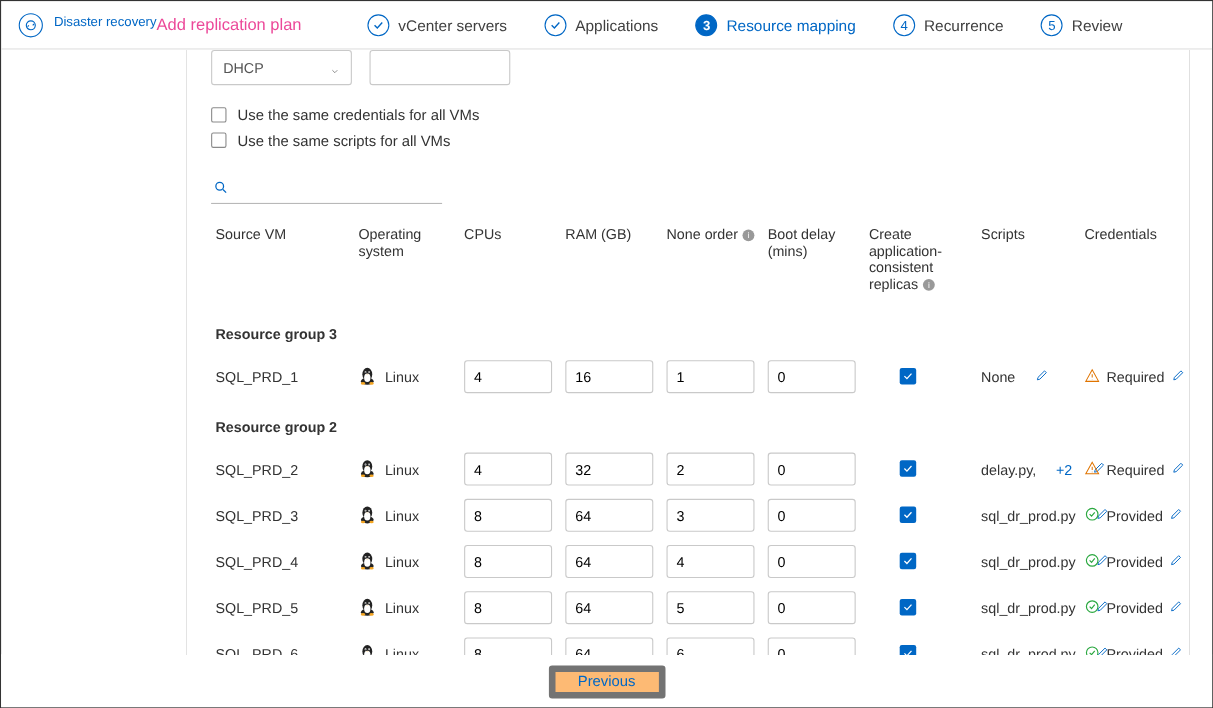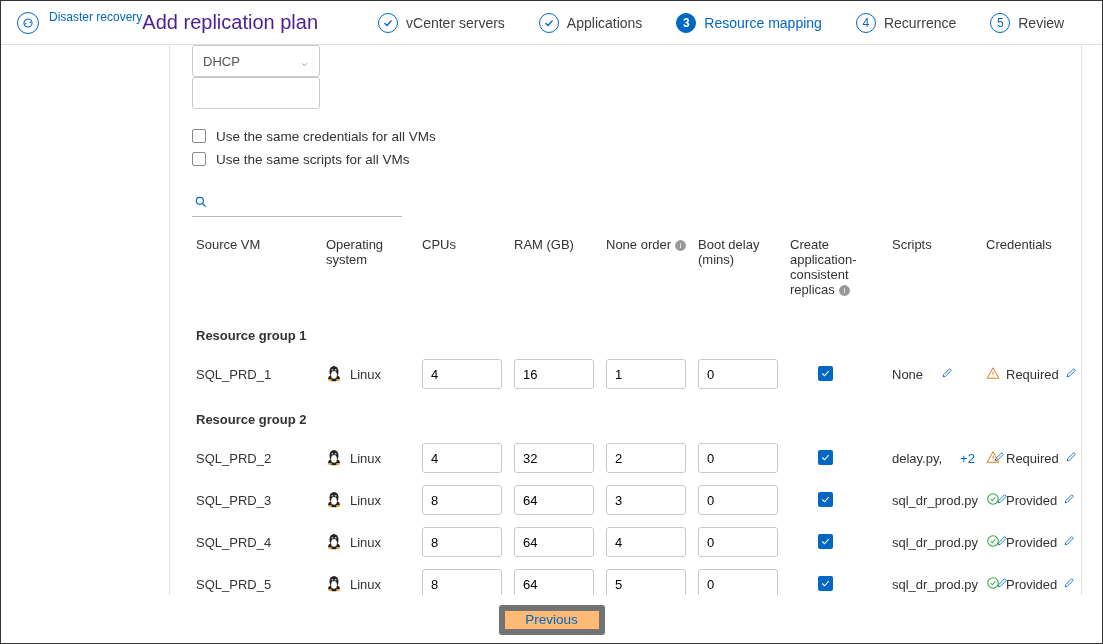--- a/index.html
+++ b/index.html
@@ -5,33 +5,33 @@
 * { box-sizing: border-box; margin: 0; padding: 0; }
 body { font-family: -apple-system, BlinkMacSystemFont, "Segoe UI", Arial, sans-serif; font-size: 13px; color: #404040; background: #fff; }
 .frame { width: 1103px; height: 644px; border: 1px solid #333; position: relative; overflow: hidden; }
 
 
 .topbar { display: flex; align-items: center; border-bottom: 1px solid #e0e0e0; padding: 6px 16px; height: 44px; }
 .crumb-icon { width: 22px; height: 22px; border: 1.5px solid #0067c5; border-radius: 50%; display: flex; align-items: center; justify-content: center; margin-right: 10px; }
 .crumb-icon svg { width: 14px; height: 14px; stroke: #0067c5; fill: none; stroke-width: 1.8; }
 .crumb-text { display: flex; flex-direction: row; line-height: 1.15; margin-right: 60px; }
 .crumb-top { color: #0067c5; font-size: 12px; }
-.crumb-bottom { color: #4c1d95; font-size: 20px; }
+.crumb-bottom { color: #ec4899; font-size: 15px; }
 
 .steps { display: flex; gap: 34px; align-items: center; }
 .step { display: flex; align-items: center; gap: 8px; font-size: 14px; color: #404040; }
 .step-circle { width: 20px; height: 20px; border-radius: 50%; display: flex; align-items: center; justify-content: center; border: 1.5px solid #0067c5; color: #0067c5; font-size: 12px; background: #fff; }
 .step-circle.done svg { width: 12px; height: 12px; stroke: #0067c5; fill: none; stroke-width: 2.5; }
 .step-circle.active { background: #0067c5; color: #fff; border-color: #0067c5; font-weight: 600; }
 .step.active-label { color: #0067c5; font-weight: 500; }
 
 
 .main { position: absolute; top: 44px; bottom: 48px; left: 0; right: 0; overflow-y: auto; padding: 0 20px 0 38px; }
 .panel { border: 1px solid #e0e0e0; border-top: none; border-radius: 0 0 4px 4px; padding: 0 22px 18px 22px; margin-bottom: 14px; min-height: 538px;}
-.form-row { display: flex; gap: 0; margin-bottom: 20px; flex-direction: column; }
+.form-row { display: flex; gap: 16px; margin-bottom: 20px; }
 .select { width: 128px; height: 32px; border: 1px solid #c9c9c9; border-radius: 3px; display: flex; align-items: center; justify-content: space-between; padding: 0 10px; color: #555; font-size: 13px; background: #fff;}
 .select .caret { width: 9px; height: 9px; }
 .select .caret svg { width: 9px; height: 9px; stroke: #777; fill: none; stroke-width: 2;}
 .input-plain { width: 128px; height: 32px; border: 1px solid #c9c9c9; border-radius: 3px; padding: 0 8px; font-size: 13px;}
 
 .check-row { display: flex; gap: 10px; margin-bottom: 8px; font-size: 13.5px; color: #333;}
 .checkbox { width: 14px; height: 14px; border: 1px solid #8a8a8a; border-radius: 2px; display: inline-block; }
 
 .search-row { margin-top: 24px; margin-bottom: 14px; width: 210px; border-bottom: 1px solid #b8b8b8; padding: 4px 2px;}
 .search-row svg { width: 14px; height: 14px; stroke: #0067c5; fill:none; stroke-width:2;}
@@ -158,21 +158,21 @@
                     <circle cx="12" cy="12" r="10"></circle>
                     <text x="12" y="17" text-anchor="middle" font-size="14" fill="#fff">i</text>
                   </svg>
                 </span></th>
             <th class="col-scripts">Scripts</th>
             <th class="col-cred">Credentials</th>
           </tr>
         </thead>
         <tbody id="tbody">
             <tr class="group-row">
-              <td colspan="9">Resource group 1</td>
+              <td colspan="9">Resource group 3</td>
             </tr>
             <tr>
               <td>SQL_PRD_1</td>
               <td>
                 <div class="os-cell">
                   <span><svg viewBox="0 0 24 28">
                       <ellipse cx="12" cy="22" rx="9" ry="5" fill="#222"></ellipse>
                       <ellipse cx="12" cy="12" rx="7" ry="9" fill="#222"></ellipse>
                       <ellipse cx="12" cy="17" rx="4.5" ry="6" fill="#fff"></ellipse>
                       <circle cx="9.5" cy="9" r="1.3" fill="#fff"></circle>

